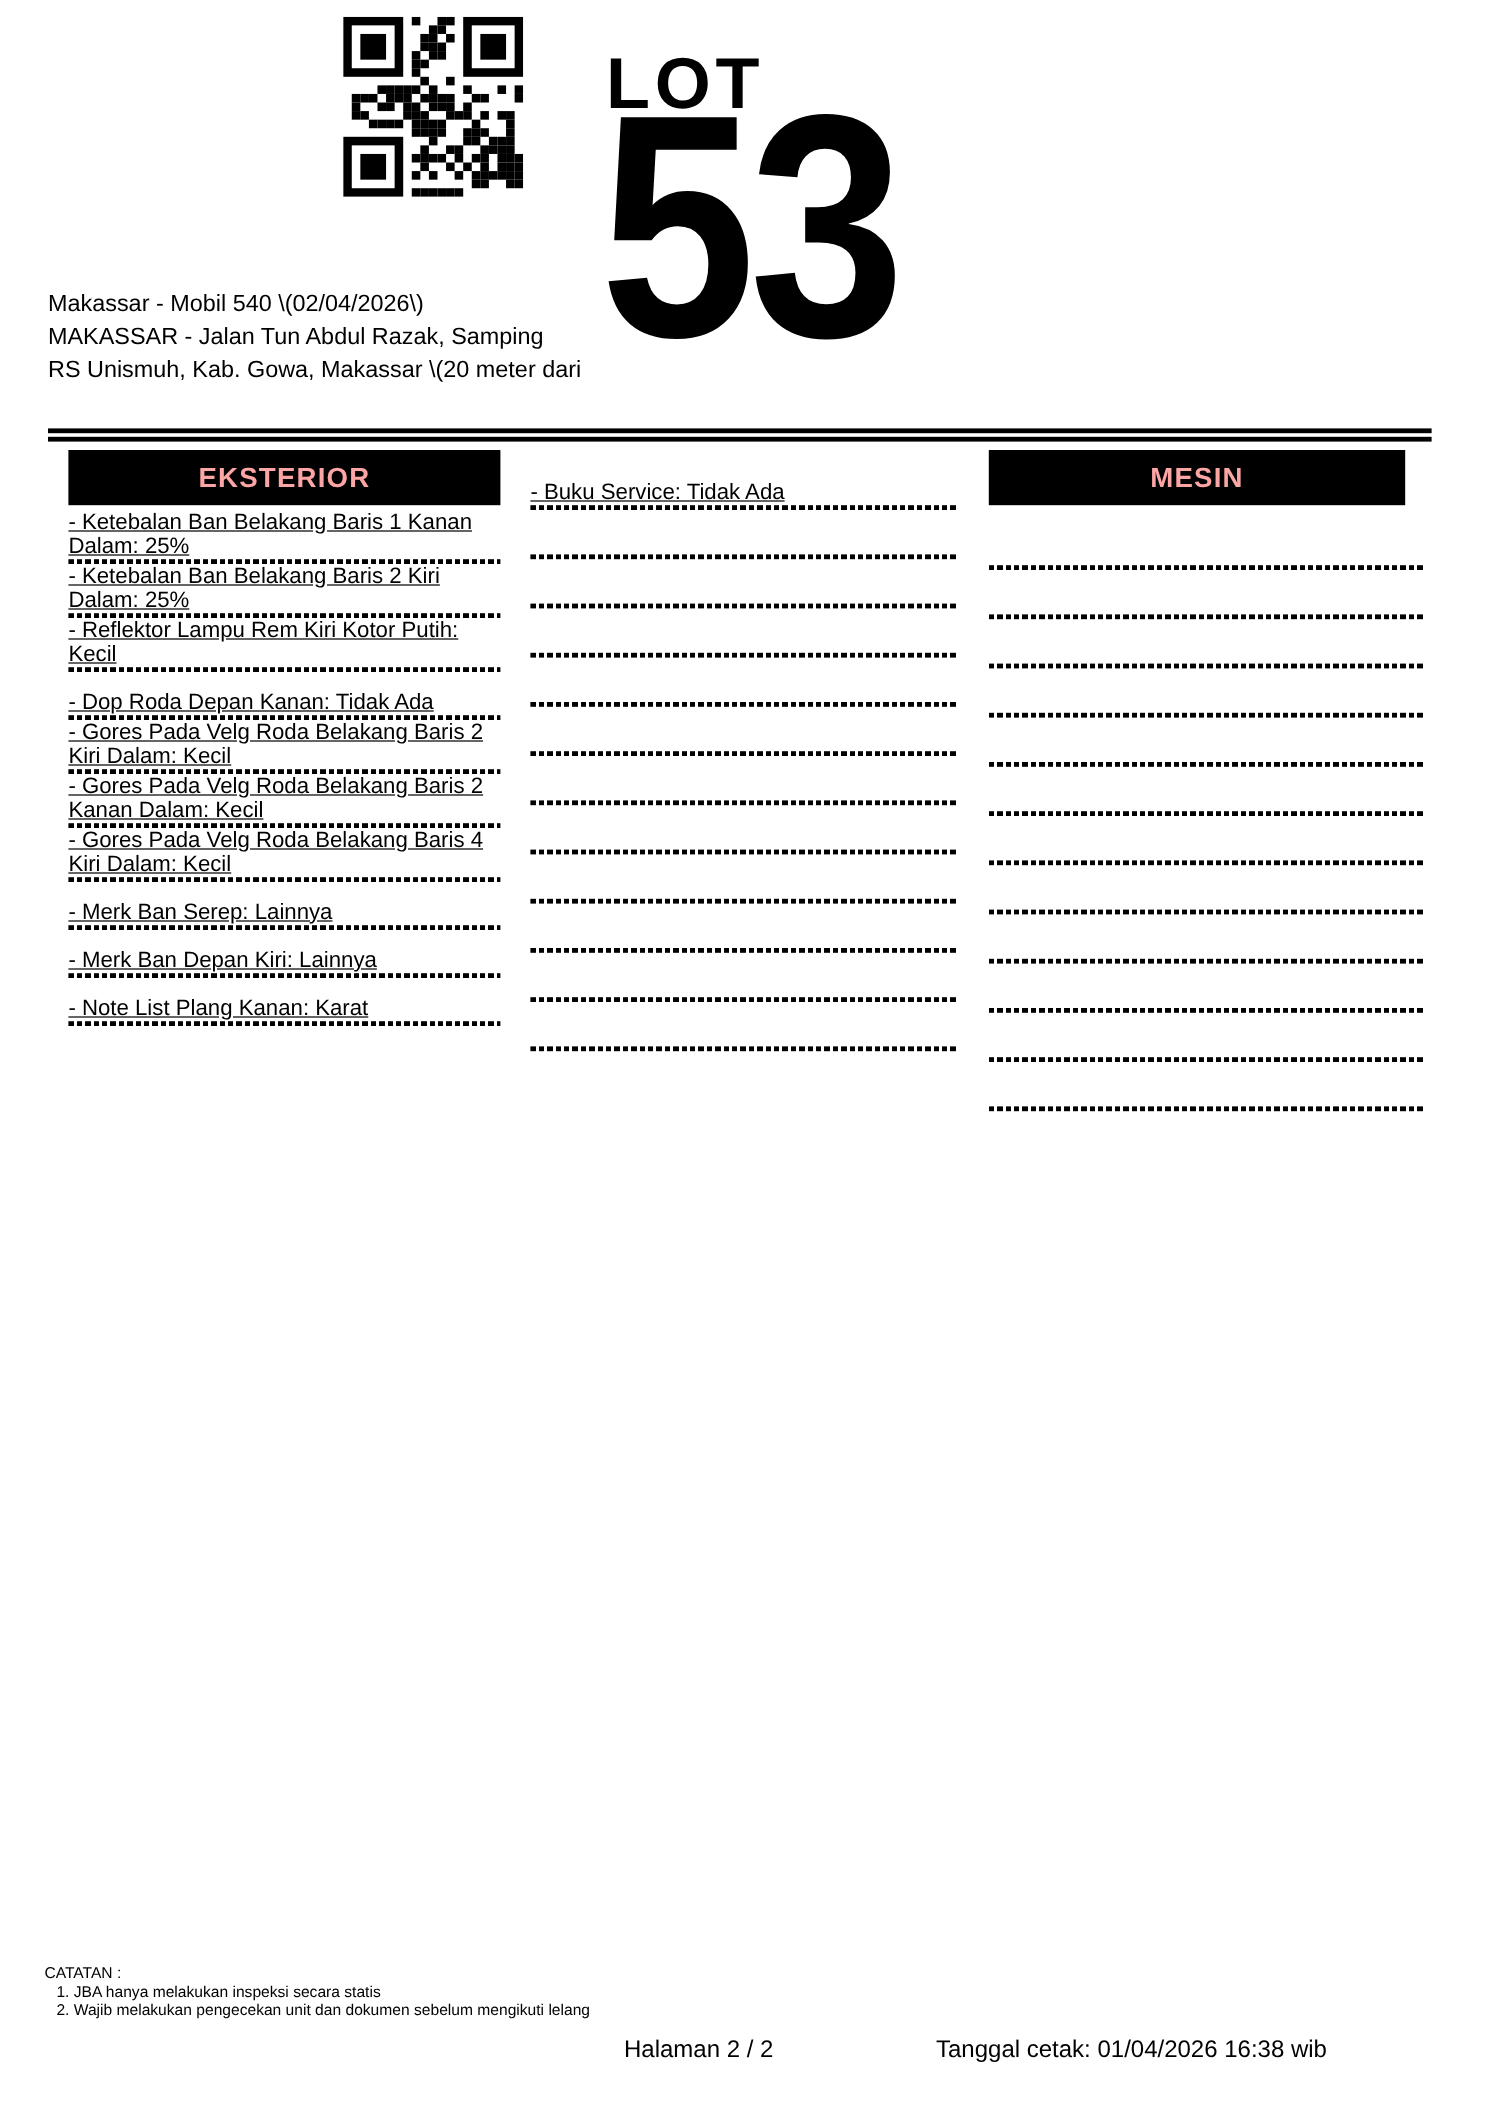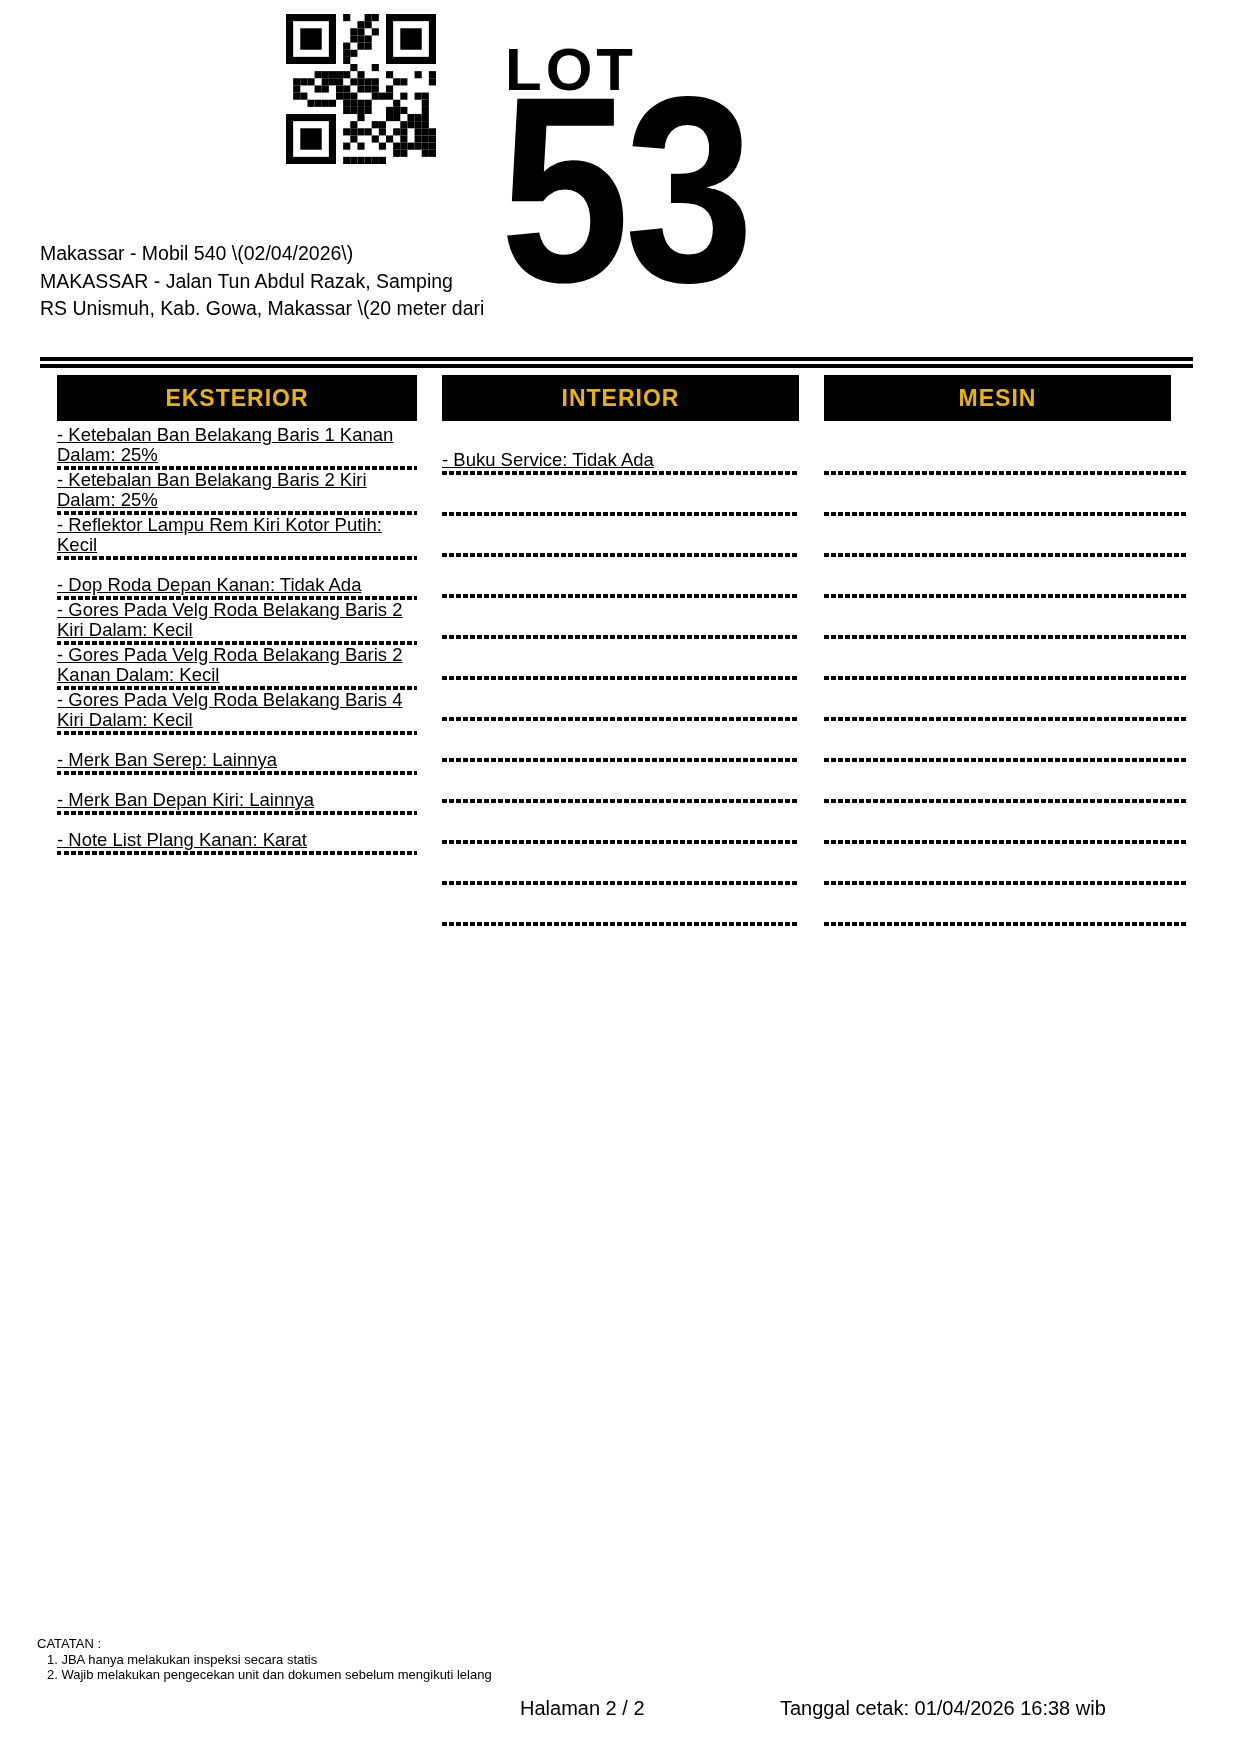--- a/index.html
+++ b/index.html
@@ -31,21 +31,21 @@
   .double-rule{
     position:absolute;left:40px;top:357px;width:1153px;height:3px;
     border-top:4px solid #000;border-bottom:4px solid #000;
   }
   
   .columns{
     position:absolute;left:57px;top:375px;width:1131px;
     display:grid;grid-template-columns:360px 357px 364px;column-gap:25px;
   }
   .colhead{
-    height:46px;background:#000;color:#eab308;
+    height:46px;background:#000;color:#fca5a5;
     display:flex;align-items:center;justify-content:center;
     font-size:23px;font-weight:700;letter-spacing:1px;
     margin-bottom:4px;
   }
   .col-2 .colhead{width:347px;}
   .row{display:flex;flex-direction:column;justify-content:flex-end;text-decoration:underline;}
   .row .txt{font-size:18.5px;line-height:20px;padding-bottom:1px;}
   .row .dash{
     height:4px;
     background:repeating-linear-gradient(90deg,#000 0 4.5px,transparent 4.5px 7px);
@@ -256,21 +256,20 @@
         <div class="row item">
           <div class="txt">- Merk Ban Depan Kiri: Lainnya</div>
           <div class="dash"></div>
         </div>
         <div class="row item">
           <div class="txt">- Note List Plang Kanan: Karat</div>
           <div class="dash"></div>
         </div>
       </div>
       <div class="col col-1">
-        <div class="colhead">INTERIOR</div>
         <div class="row item">
           <div class="txt">- Buku Service: Tidak Ada</div>
           <div class="dash"></div>
         </div>
         <div class="row empty">
           <div class="dash"></div>
         </div>
         <div class="row empty">
           <div class="dash"></div>
         </div>

